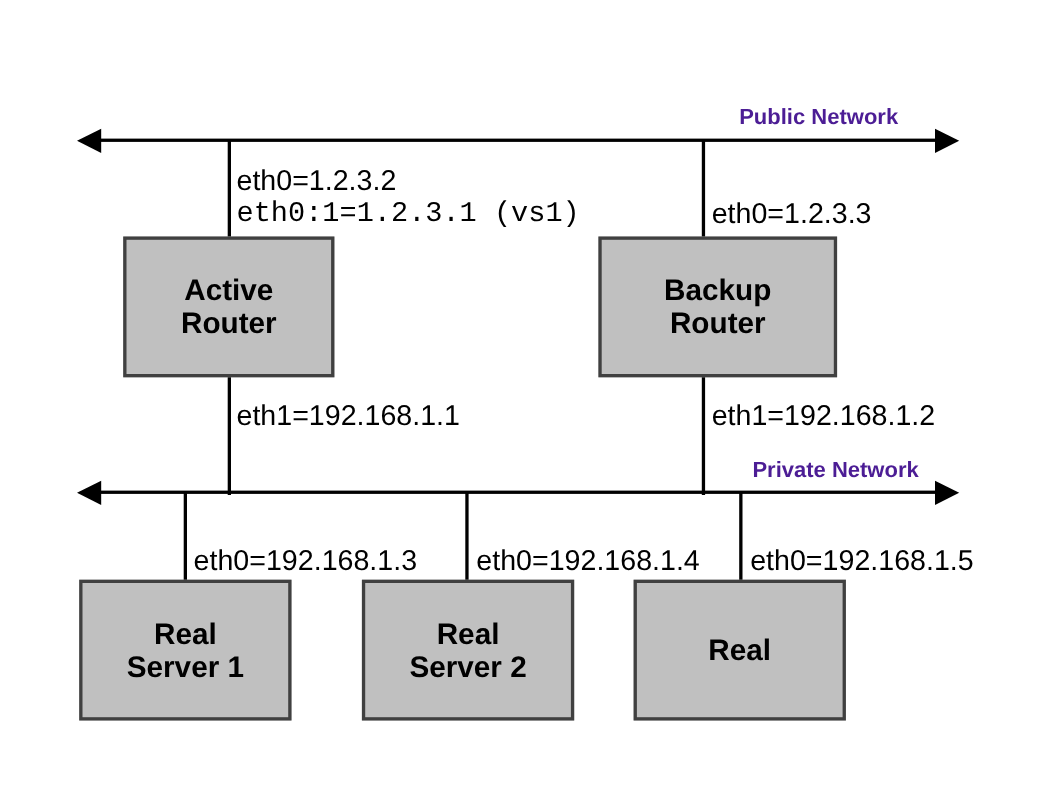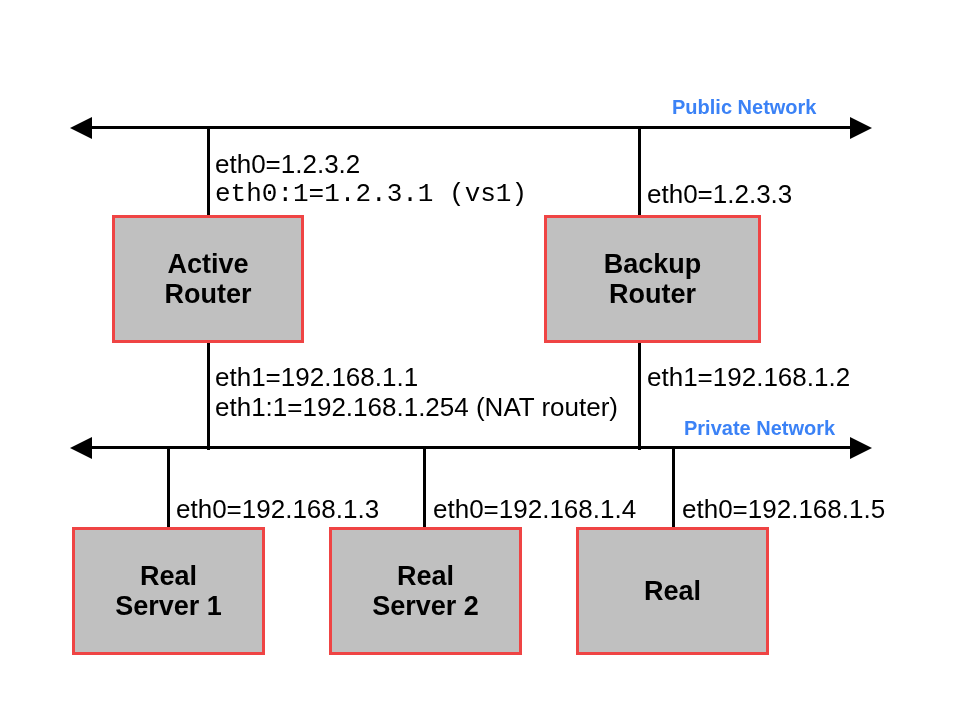--- a/index.html
+++ b/index.html
@@ -35,21 +35,21 @@
   .vline {
     position: absolute;
     width: 3px;
     background: #000000;
   }
 
   
   .node-box {
     position: absolute;
     background: #c0c0c0;
-    border: 3px solid #ef4444;
+    border: 3px solid #404040;
     box-sizing: border-box;
     display: flex;
     flex-direction: column;
     align-items: center;
     justify-content: center;
     font-weight: bold;
     font-size: 27px;
     line-height: 1.12;
     color: #000000;
     text-align: center;
@@ -63,21 +63,21 @@
     font-size: 26px;
     color: #000000;
     white-space: nowrap;
     line-height: 1.35;
   }
   
   .net-label {
     position: absolute;
     font-size: 20px;
     font-weight: bold;
-    color: #3b82f6;
+    color: #4c1d95;
     white-space: nowrap;
   }
 </style>
 </head>
 <body>
 
 <div id="canvas">
 
   <div class="net-label" style="left:672px; top:96px;">Public Network</div>
 
@@ -101,21 +101,20 @@
 
   <div class="node-box" style="left:544px; top:215px; width:217px; height:128px;">
     <span>Backup</span>
     <span class="line2">Router</span>
   </div>
 
   <div class="vline" style="left:207px; top:343px; height:107px;"></div>
   <div class="vline" style="left:638px; top:343px; height:107px;"></div>
 
   <div class="iface-label" style="left:215px; top:360px;">eth1=192.168.1.1</div>
-  <div class="iface-label" style="left:215px; top:390px;">eth1:1=192.168.1.254 (NAT router)</div>
 
   <div class="iface-label" style="left:647px; top:360px;">eth1=192.168.1.2</div>
 
   <div class="net-label" style="left:684px; top:417px;">Private Network</div>
 
   <div class="arrow-left" style="left:70px; top:437px;"></div>
   <div class="bus" style="left:90px; top:446px; width:764px;"></div>
   <div class="arrow-right" style="left:850px; top:437px;"></div>
 
   <div class="vline" style="left:167px; top:448px; height:80px;"></div>

